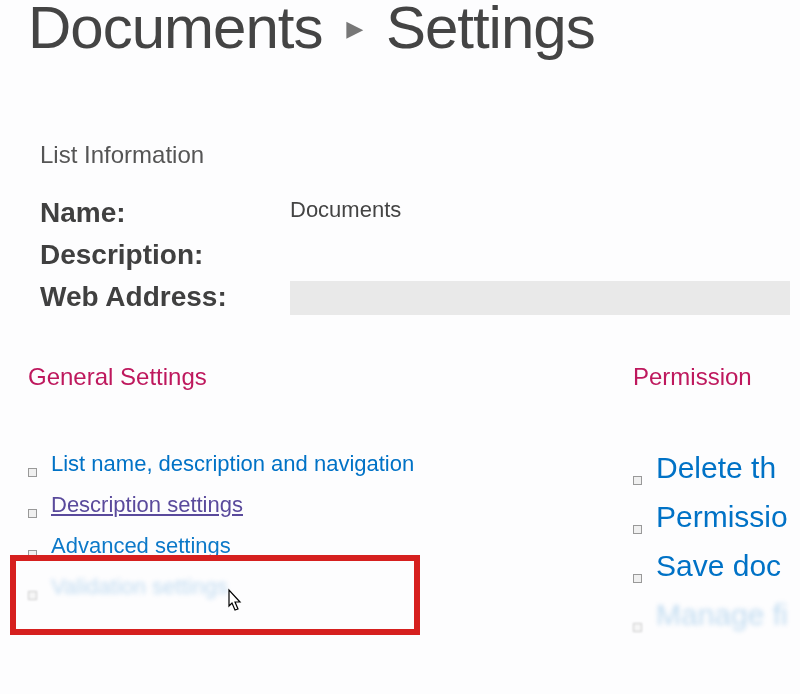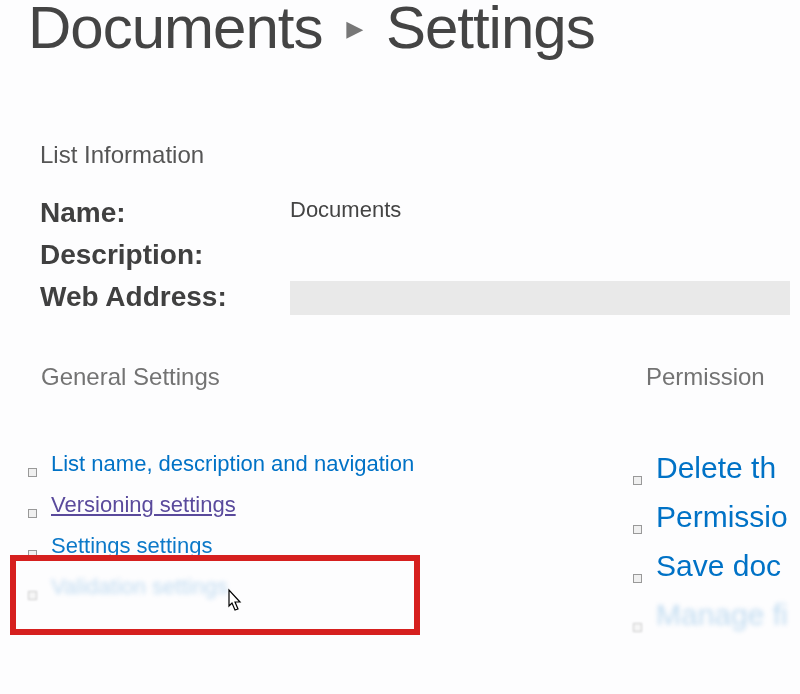--- a/index.html
+++ b/index.html
@@ -73,23 +73,22 @@
     }
     .col-left {
       width: 605px;
       flex-shrink: 0;
     }
     .col-right {
       flex: 1;
     }
     .col-heading {
       font-size: 24px;
-      color: #737373;
+      color: #be185d;
       font-weight: 400;
-      margin-left: 13px;
     }
     .link-list {
       margin-top: 60px;
     }
     .link-item {
       display: flex;
       align-items: flex-end;
       margin-bottom: 15px;
       position: relative;
     }
@@ -175,25 +174,25 @@
   <div class="columns">
     <div class="col-left">
       <div class="col-heading">General Settings</div>
       <div class="link-list">
         <div class="link-item">
           <div class="bullet"></div>
           <a class="link">List name, description and navigation</a>
         </div>
         <div class="link-item">
           <div class="bullet"></div>
-          <a class="link visited">Versioning settings</a>
-        </div>
-        <div class="link-item">
-          <div class="bullet"></div>
-          <a class="link partial">Settings settings</a>
+          <a class="link visited">Description settings</a>
+        </div>
+        <div class="link-item">
+          <div class="bullet"></div>
+          <a class="link partial">Advanced settings</a>
         </div>
         <div class="link-item faded-bottom">
           <div class="bullet"></div>
           <a class="link" style="filter:blur(2px);opacity:0.5">Validation settings</a>
         </div>
       </div>
     </div>
     <div class="col-right">
       <div class="col-heading">Permission</div>
       <div class="link-list">

